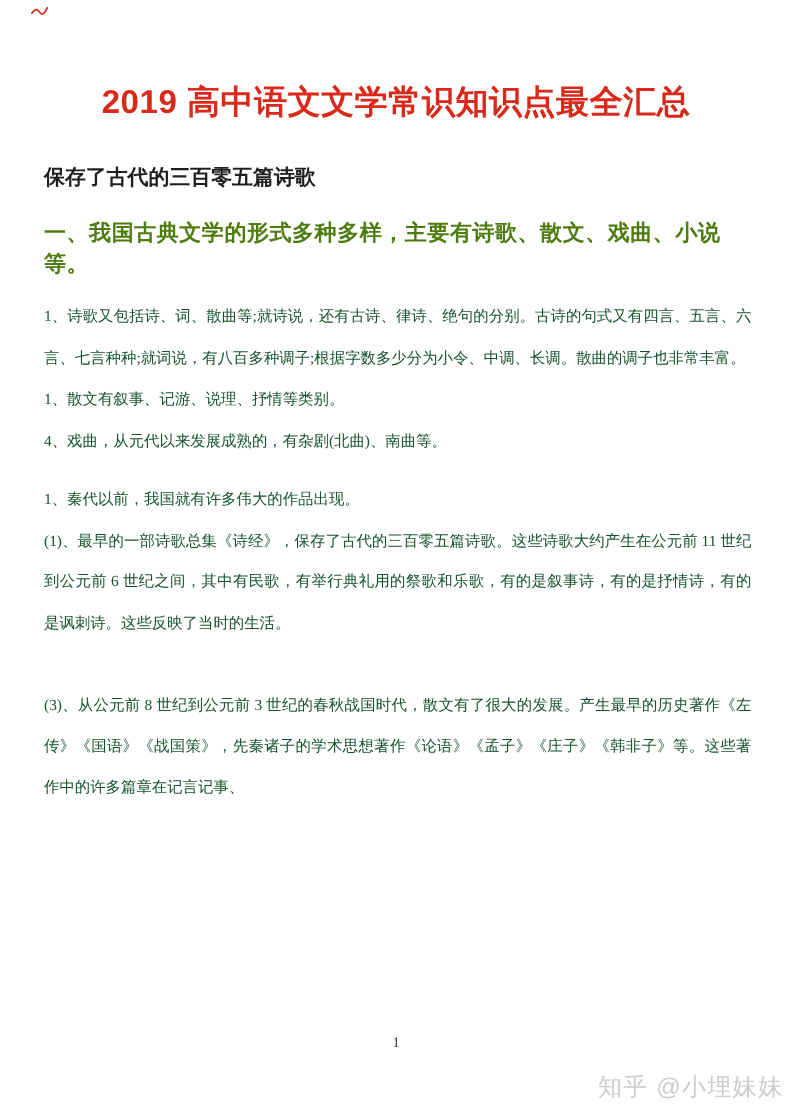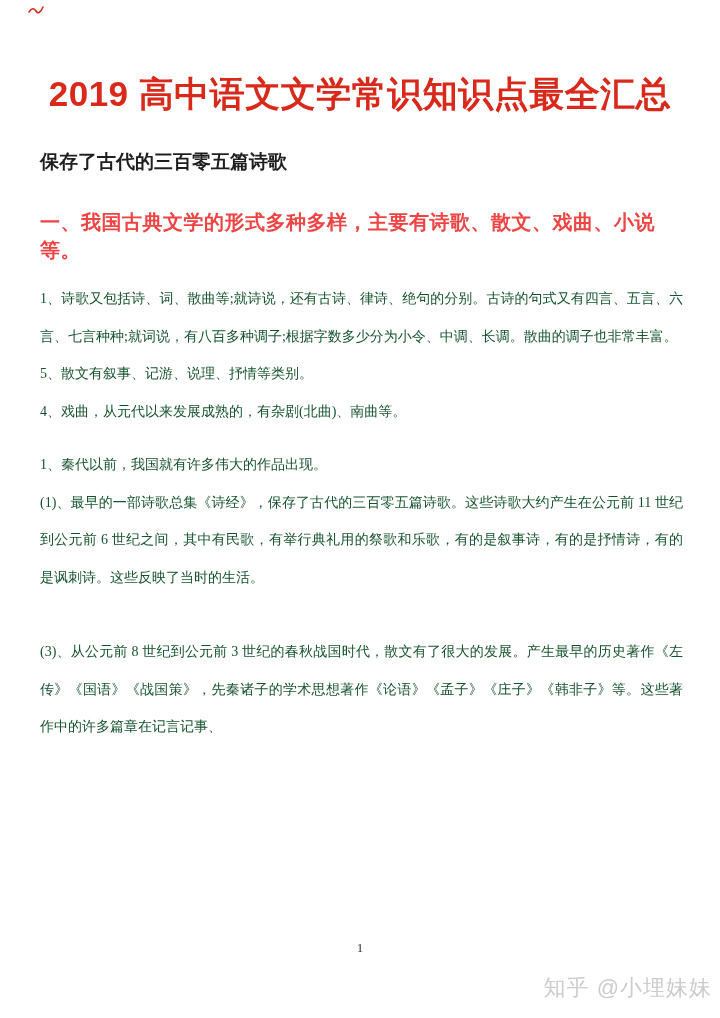--- a/index.html
+++ b/index.html
@@ -10,41 +10,41 @@
     margin: 0 auto;
     background: #ffffff;
     overflow: hidden;
     font-family: "Liberation Serif", "DejaVu Serif", serif;
     color: #3a3a3a;
   }
   .doc-title {
     margin: 78px 20px 0;
     text-align: center;
     font-family: "Liberation Sans", "DejaVu Sans", sans-serif;
-    font-size: 35px;
+    font-size: 30px;
     line-height: 32px;
     font-weight: bold;
     color: #d9291b;
     letter-spacing: 0.5px;
   }
   .intro-heading {
     margin: 40px 37px 0 40px;
     font-family: "Liberation Sans", "DejaVu Sans", sans-serif;
     font-size: 19px;
     line-height: 24px;
     font-weight: bold;
     color: #1f1f1f;
   }
   .section-heading {
-    margin: 34px 37px 0 40px;
+    margin: 24px 37px 0 40px;
     font-family: "Liberation Sans", "DejaVu Sans", sans-serif;
     font-size: 20px;
     line-height: 28px;
     font-weight: bold;
-    color: #ef4444;
+    color: #4d7c0f;
     letter-spacing: 0.5px;
   }
   .para-block {
     margin: 16px 37px 0 40px;
   }
   .para-block p {
     margin: 0;
     font-size: 14px;
     line-height: 37.5px;
     text-align: justify;
@@ -87,21 +87,21 @@
   </svg>
 
   <h1 class="doc-title">2019 高中语文文学常识知识点最全汇总</h1>
 
   <h2 class="intro-heading">保存了古代的三百零五篇诗歌</h2>
 
   <h3 class="section-heading">一、我国古典文学的形式多种多样，主要有诗歌、散文、戏曲、小说等。</h3>
 
   <div class="para-block">
     <p>1、诗歌又包括诗、词、散曲等;就诗说，还有古诗、律诗、绝句的分别。古诗的句式又有四言、五言、六言、七言种种;就词说，有八百多种调子;根据字数多少分为小令、中调、长调。散曲的调子也非常丰富。</p>
-    <p>5、散文有叙事、记游、说理、抒情等类别。</p>
+    <p>1、散文有叙事、记游、说理、抒情等类别。</p>
     <p>4、戏曲，从元代以来发展成熟的，有杂剧(北曲)、南曲等。</p>
   </div>
 
 
   <div class="para-block">
     <p>1、秦代以前，我国就有许多伟大的作品出现。</p>
     <p>(1)、最早的一部诗歌总集《诗经》，保存了古代的三百零五篇诗歌。这些诗歌大约产生在公元前 11 世纪到公元前 6 世纪之间，其中有民歌，有举行典礼用的祭歌和乐歌，有的是叙事诗，有的是抒情诗，有的是讽刺诗。这些反映了当时的生活。</p>
     <p class="gap">(3)、从公元前 8 世纪到公元前 3 世纪的春秋战国时代，散文有了很大的发展。产生最早的历史著作《左传》《国语》《战国策》，先秦诸子的学术思想著作《论语》《孟子》《庄子》《韩非子》等。这些著作中的许多篇章在记言记事、</p>
   </div>
 

